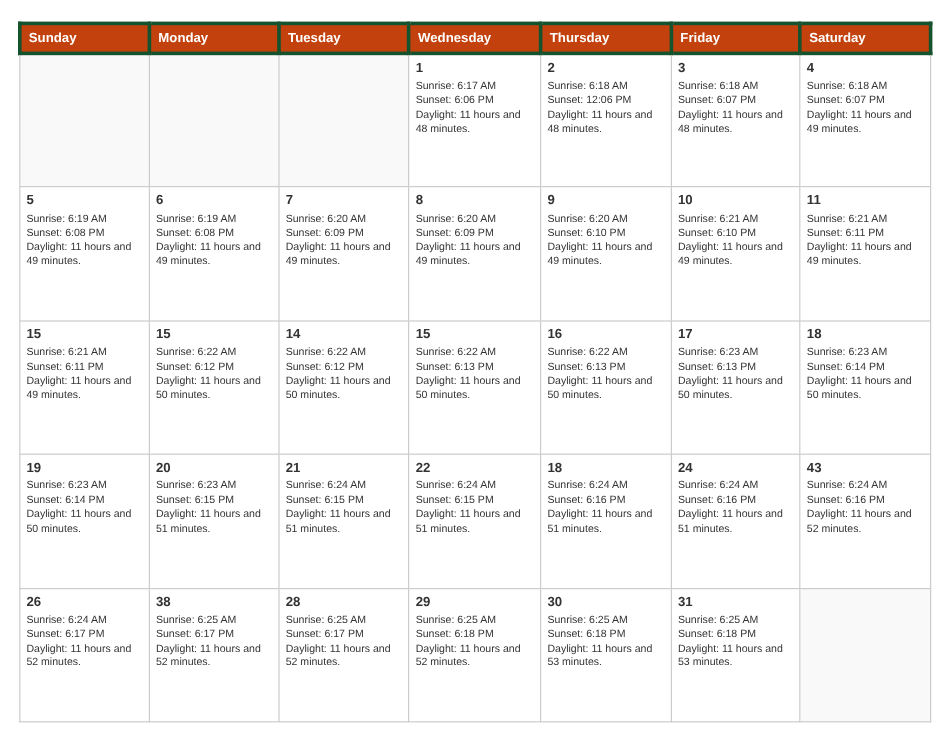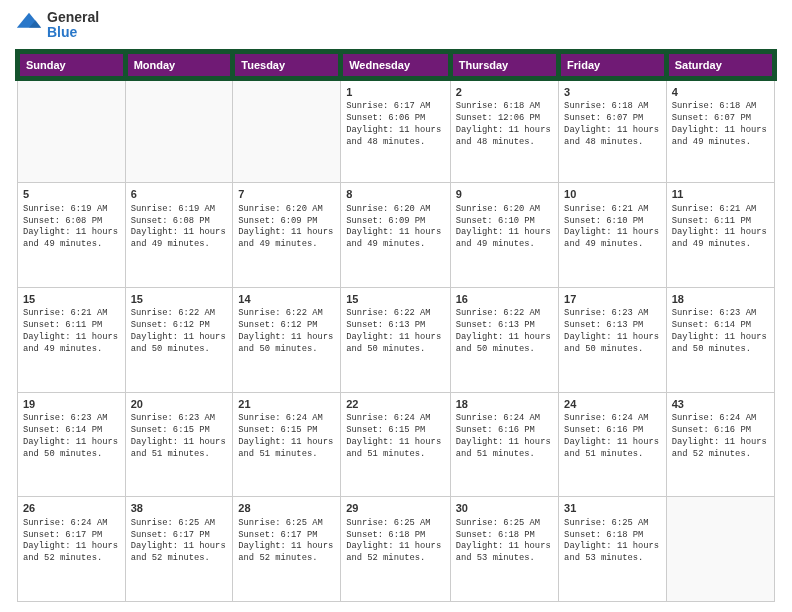--- a/index.html
+++ b/index.html
@@ -51,27 +51,27 @@
       font-size: 14px;
       color: #555;
     }
     .calendar {
       width: 100%;
       border-collapse: collapse;
       flex: 1;
       font-size: 9.5px;
     }
     .calendar th {
-      background-color: #701a75;
+      background-color: #c2410c;
       color: #fff;
       text-align: left;
       padding: 5px 6px;
       font-size: 11px;
       font-weight: bold;
-      border: 5px solid #14532d;
+      border: 3px solid #14532d;
     }
     .calendar td {
       border: 1px solid #ccc;
       vertical-align: top;
       padding: 4px 5px;
       width: 113px;
       height: 80px;
       color: #333;
       line-height: 1.3;
     }
@@ -81,38 +81,27 @@
     .day-number {
       font-size: 11px;
       font-weight: bold;
       margin-bottom: 2px;
       display: block;
     }
     .day-info {
       font-size: 8.8px;
       color: #333;
       line-height: 1.35;
-      font-family: Liberation Mono, monospace;
     }
   </style>
 </head>
 <body>
 
 <div class="page">
   <div class="header">
-    <div class="logo">
-      <svg class="logo-icon" viewBox="0 0 30 30" xmlns="http://www.w3.org/2000/svg">
-        <polygon points="15,2 28,18 2,18" fill="#2977c9"></polygon>
-        <polygon points="22,10 28,18 15,18" fill="#1a5a99" opacity="0.6"></polygon>
-      </svg>
-      <div class="logo-text">
-        <div class="general" style="color:#333;font-size:14px;font-weight:bold;">General</div>
-        <div class="blue" style="color:#2977c9;font-size:14px;font-weight:bold;">Blue</div>
-      </div>
-    </div>
   </div>
 
   <table class="calendar">
     <thead>
       <tr>
 
       <th>Sunday</th>
           <th>Monday</th>
           <th>Tuesday</th>
           <th>Wednesday</th>

